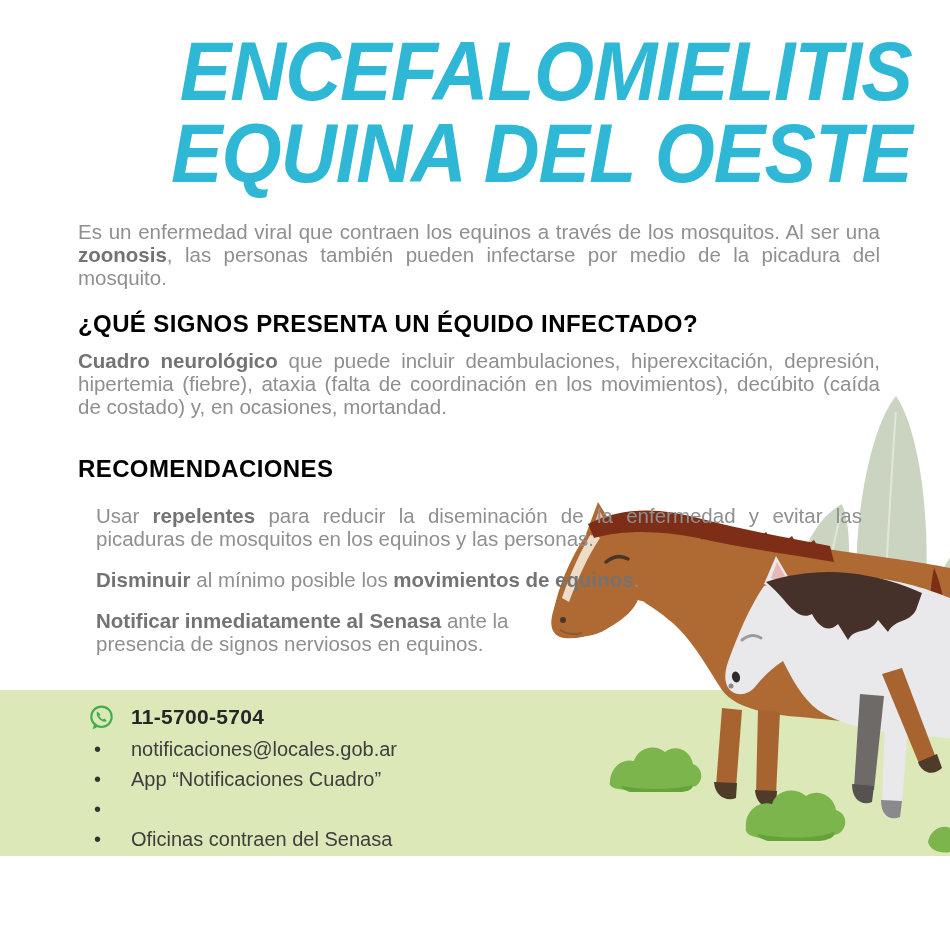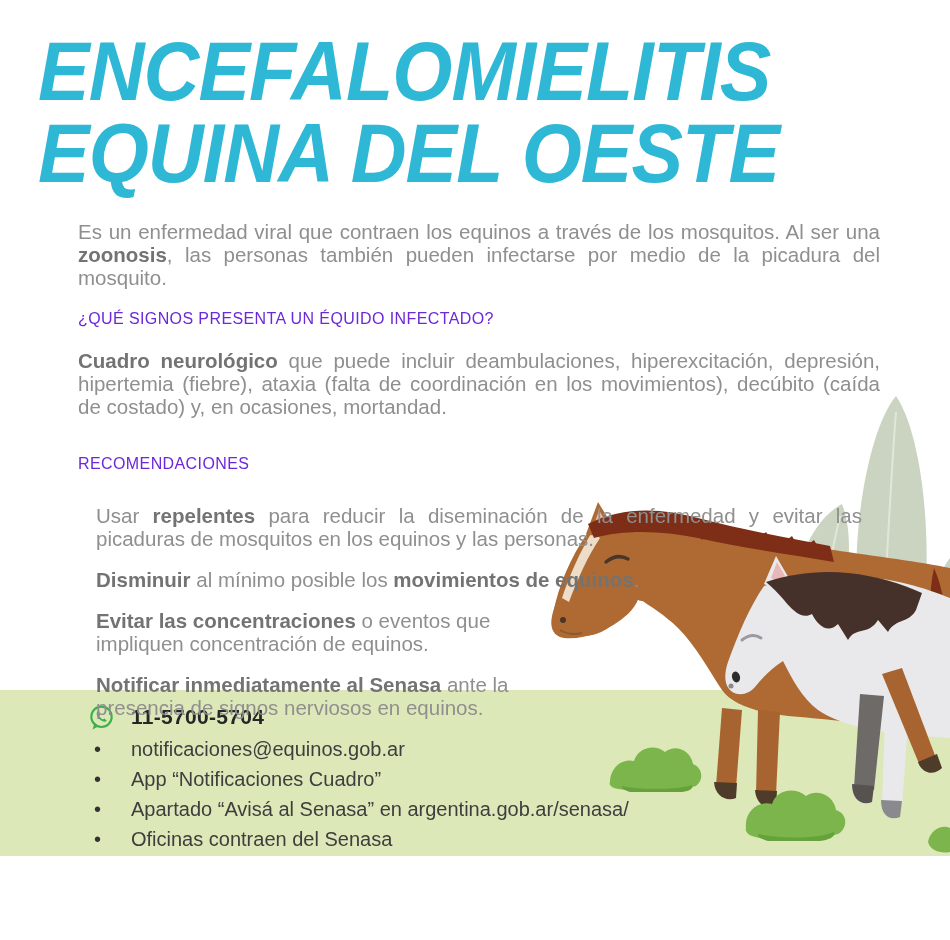--- a/index.html
+++ b/index.html
@@ -1,29 +1,29 @@
 <!DOCTYPE html>
 <html lang="es"><head>
 <meta charset="utf-8">
 <style>
   html,body{margin:0;padding:0;}
   body{width:950px;height:940px;background:#fff;font-family:"Liberation Sans",sans-serif;overflow:hidden;}
   .poster{position:relative;width:950px;height:940px;background:#ffffff;overflow:hidden;}
 
   
-  .title{position:absolute;top:30px;left:0;width:950px;text-align:left;z-index:3;}
+  .title{position:absolute;top:30px;left:0;width:950px;text-align:right;z-index:3;}
   .title .line{display:block;font-style:italic;font-weight:bold;font-size:84px;line-height:82px;
     color:#2fb8d6;transform:scaleX(.92);transform-origin:center;letter-spacing:-1px;white-space:nowrap;}
 
   
   .text-layer{position:absolute;left:78px;top:0;width:802px;z-index:3;}
   .text-layer p{margin:0;font-size:20.5px;line-height:23px;color:#8f8f8f;}
   .b{font-weight:bold;color:#737373;}
   .intro{position:absolute;top:220px;width:802px;text-align:justify;}
-  .h-sec{position:absolute;margin:0;font-size:16px;font-weight:normal;color:#6d28d9;letter-spacing:.4px;}
+  .h-sec{position:absolute;margin:0;font-size:24px;font-weight:bold;color:#000000;letter-spacing:.4px;}
   .h-signs{top:310px;}
   .p-signs{position:absolute;top:349px;width:802px;text-align:justify;}
   .h-recs{top:455px;}
   .recs{position:absolute;top:486px;width:802px;}
   .recs p{margin:18px;}
   .rec-0{text-align:justify;}
   .rec-2,.rec-3{width:480px;}
 
   
   .band{position:absolute;left:0;top:690px;width:950px;height:166px;background:#dce8b8;z-index:1;}
@@ -124,46 +124,44 @@
       <div class="contact-row phone-row">
         <svg class="wa-wrap" viewBox="0 0 27 27" aria-hidden="true">
           <circle cx="13.5" cy="12.8" r="10.2" fill="none" stroke="#3fae4c" stroke-width="2.1"></circle>
           <path d="M4.6 25.5 L6.6 18.6 L10.6 22.3 Z" fill="#3fae4c"></path>
           <path d="M9.6 7.6 c-1 .9 -1.2 2.5 -.5 4.2 1 2.5 3 4.5 5.5 5.5 1.7 .7 3.3 .5 4.2 -.5 l-2.4 -2.4 -1.7 1.1 c-1.4 -.8 -2.6 -2 -3.4 -3.4 l1.1 -1.7 z" fill="#3fae4c"></path>
         </svg>
         <span class="phone">11-5700-5704</span>
       </div>
       <div class="contact-row">
         <span class="dot">•</span>
-        <span>notificaciones@equinos.gob.ar</span>
+        <span>notificaciones@locales.gob.ar</span>
       </div>
       <div class="contact-row">
         <span class="dot">•</span>
         <span>App “Notificaciones Cuadro”</span>
       </div>
       <div class="contact-row">
         <span class="dot">•</span>
-        <span>Apartado “Avisá al Senasa” en argentina.gob.ar/senasa/</span>
       </div>
       <div class="contact-row">
         <span class="dot">•</span>
         <span>Oficinas contraen del Senasa</span>
       </div>
     </div>
   </div>
 
   <div class="text-layer">
     <p class="intro"><span>Es un enfermedad viral que contraen los equinos a través de los mosquitos. Al ser una </span><span class="b">zoonosis</span><span>, las personas también pueden infectarse por medio de la picadura del mosquito.</span></p>
     <h2 class="h-sec h-signs">¿QUÉ SIGNOS PRESENTA UN ÉQUIDO INFECTADO?</h2>
     <p class="p-signs"><span class="b">Cuadro neurológico</span><span> que puede incluir deambulaciones, hiperexcitación, depresión, hipertemia (fiebre), ataxia (falta de coordinación en los movimientos), decúbito (caída de costado) y, en ocasiones, mortandad.</span></p>
     <h2 class="h-sec h-recs">RECOMENDACIONES</h2>
     <div class="recs">
       <p class="rec-0"><span>Usar </span><span class="b">repelentes</span><span> para reducir la diseminación de la enfermedad y evitar las picaduras de mosquitos en los equinos y las personas.</span></p>
       <p class="rec-1"><span class="b">Disminuir</span><span> al mínimo posible los </span><span class="b">movimientos de equinos</span><span>.</span></p>
-      <p class="rec-2"><span class="b">Evitar las concentraciones</span><span> o eventos que impliquen concentración de equinos.</span></p>
       <p class="rec-3"><span class="b">Notificar inmediatamente al Senasa</span><span> ante la presencia de signos nerviosos en equinos.</span></p>
     </div>
   </div>
 
   <div class="footer">
     
     
     
     
   </div>

